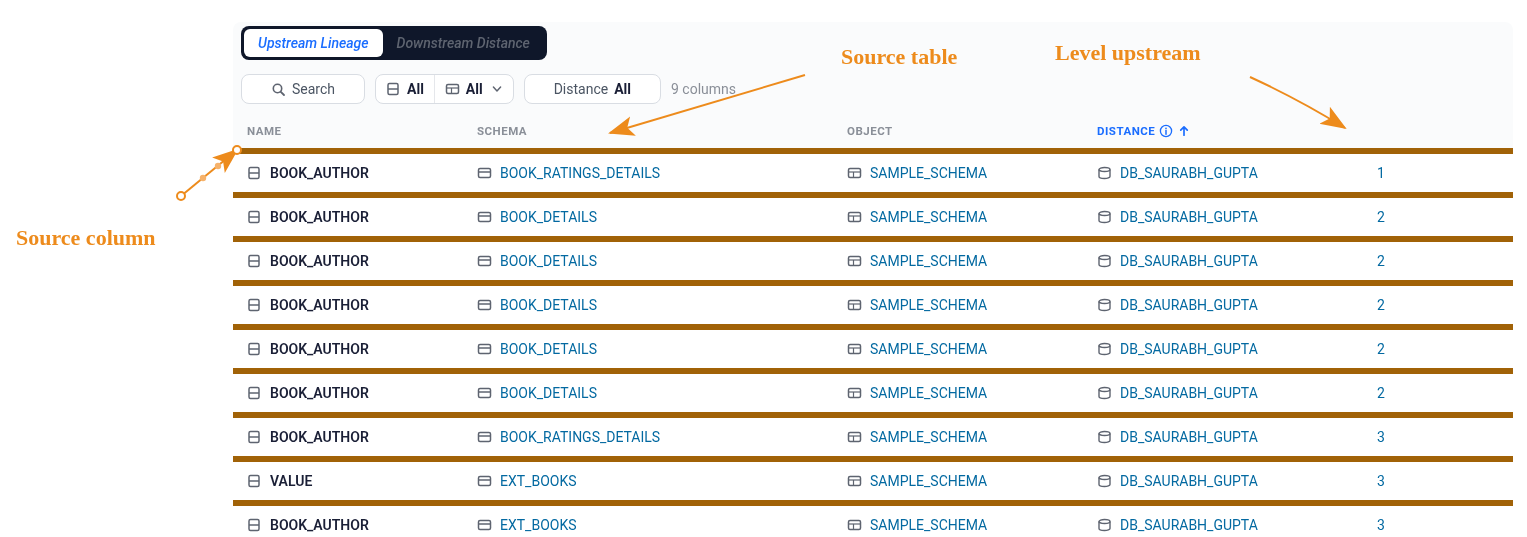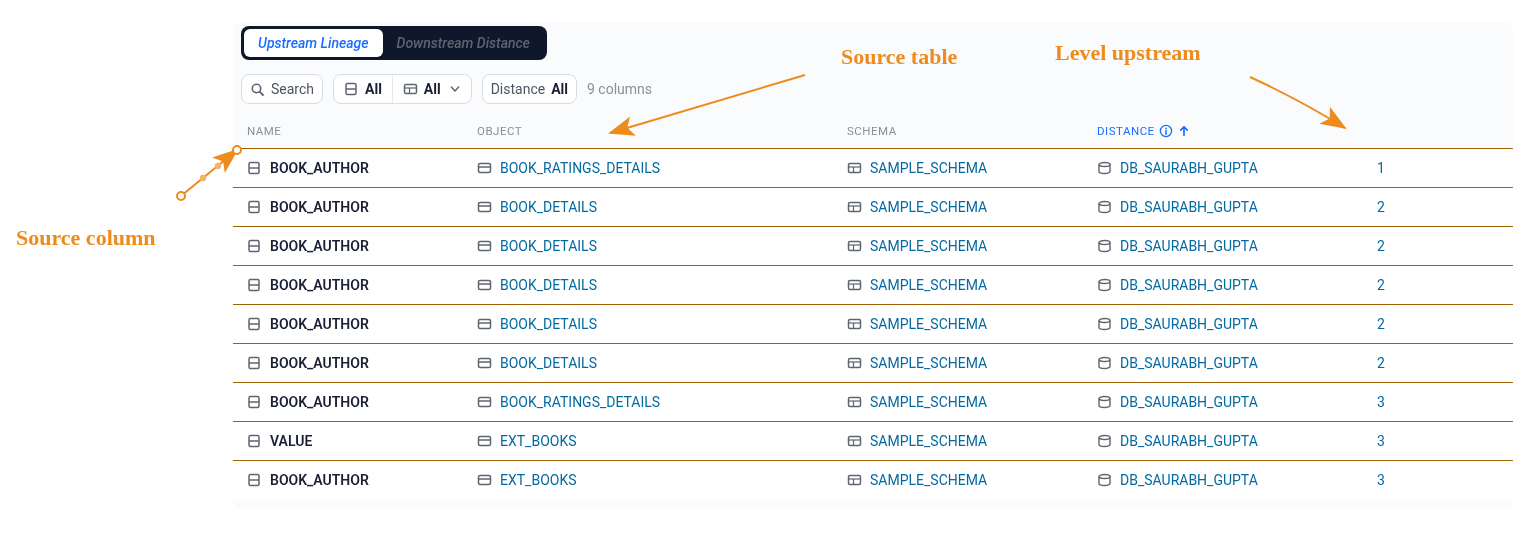--- a/index.html
+++ b/index.html
@@ -46,21 +46,21 @@
     gap: 10px;
     margin: 0 0 12px 8px;
   }
   .btn {
     display: inline-flex;
     align-items: center;
     gap: 6px;
     background: #ffffff;
     border: 1px solid #d9dde3;
     border-radius: 8px;
-    padding: 6px 8px;
+    padding: 6px 29px;
     font-size: 14px;
     color: #4b5563;
     cursor: pointer;
   }
   .btn .bold { color: #1a1f36; font-weight: 700; }
   .btn.seg {
     padding: 0;
     gap: 0;
   }
   .btn.seg > span.segitem {
@@ -84,36 +84,36 @@
   .thead, .trow {
     display: grid;
     grid-template-columns: 230px 370px 250px 280px 140px;
     align-items: center;
   }
   .thead {
     padding: 8px 14px 10px 14px;
   }
   .th {
     font-size: 11.5px;
-    font-weight: 400;
+    font-weight: 700;
     letter-spacing: 0.5px;
     color: #8a8f98;
     text-transform: uppercase;
     display: flex;
     align-items: center;
     gap: 4px;
   }
   .th.sort {
     color: #1a6dff;
   }
   .th.sort svg { flex-shrink: 0; }
 
   .trow {
     background: #ffffff;
-    border-top: 1px solid #a16207;
+    border-top: 6px solid #a16207;
     padding: 11px 14px;
   }
   .cell {
     display: flex;
     align-items: center;
     gap: 8px;
     font-size: 14px;
     color: #0369a1;
   }
   .cell.name { font-weight: 600; color: #1a1f36; }
@@ -218,22 +218,22 @@
       <span class="bold">All</span>
     </div>
 
     <span class="column-count">9 columns</span>
   </div>
 
   
   <div class="table">
     <div class="thead">
       <div class="th">NAME</div>
+      <div class="th">SCHEMA</div>
       <div class="th">OBJECT</div>
-      <div class="th">SCHEMA</div>
       <div class="th sort">
         <span>DISTANCE</span>
         <svg width="14" height="14" viewBox="0 0 15 15">
             <use href="#i-info"></use>
           </svg>
         <svg width="14" height="14" viewBox="0 0 15 15">
             <use href="#i-arrow-up"></use>
           </svg>
       </div>
     </div>

